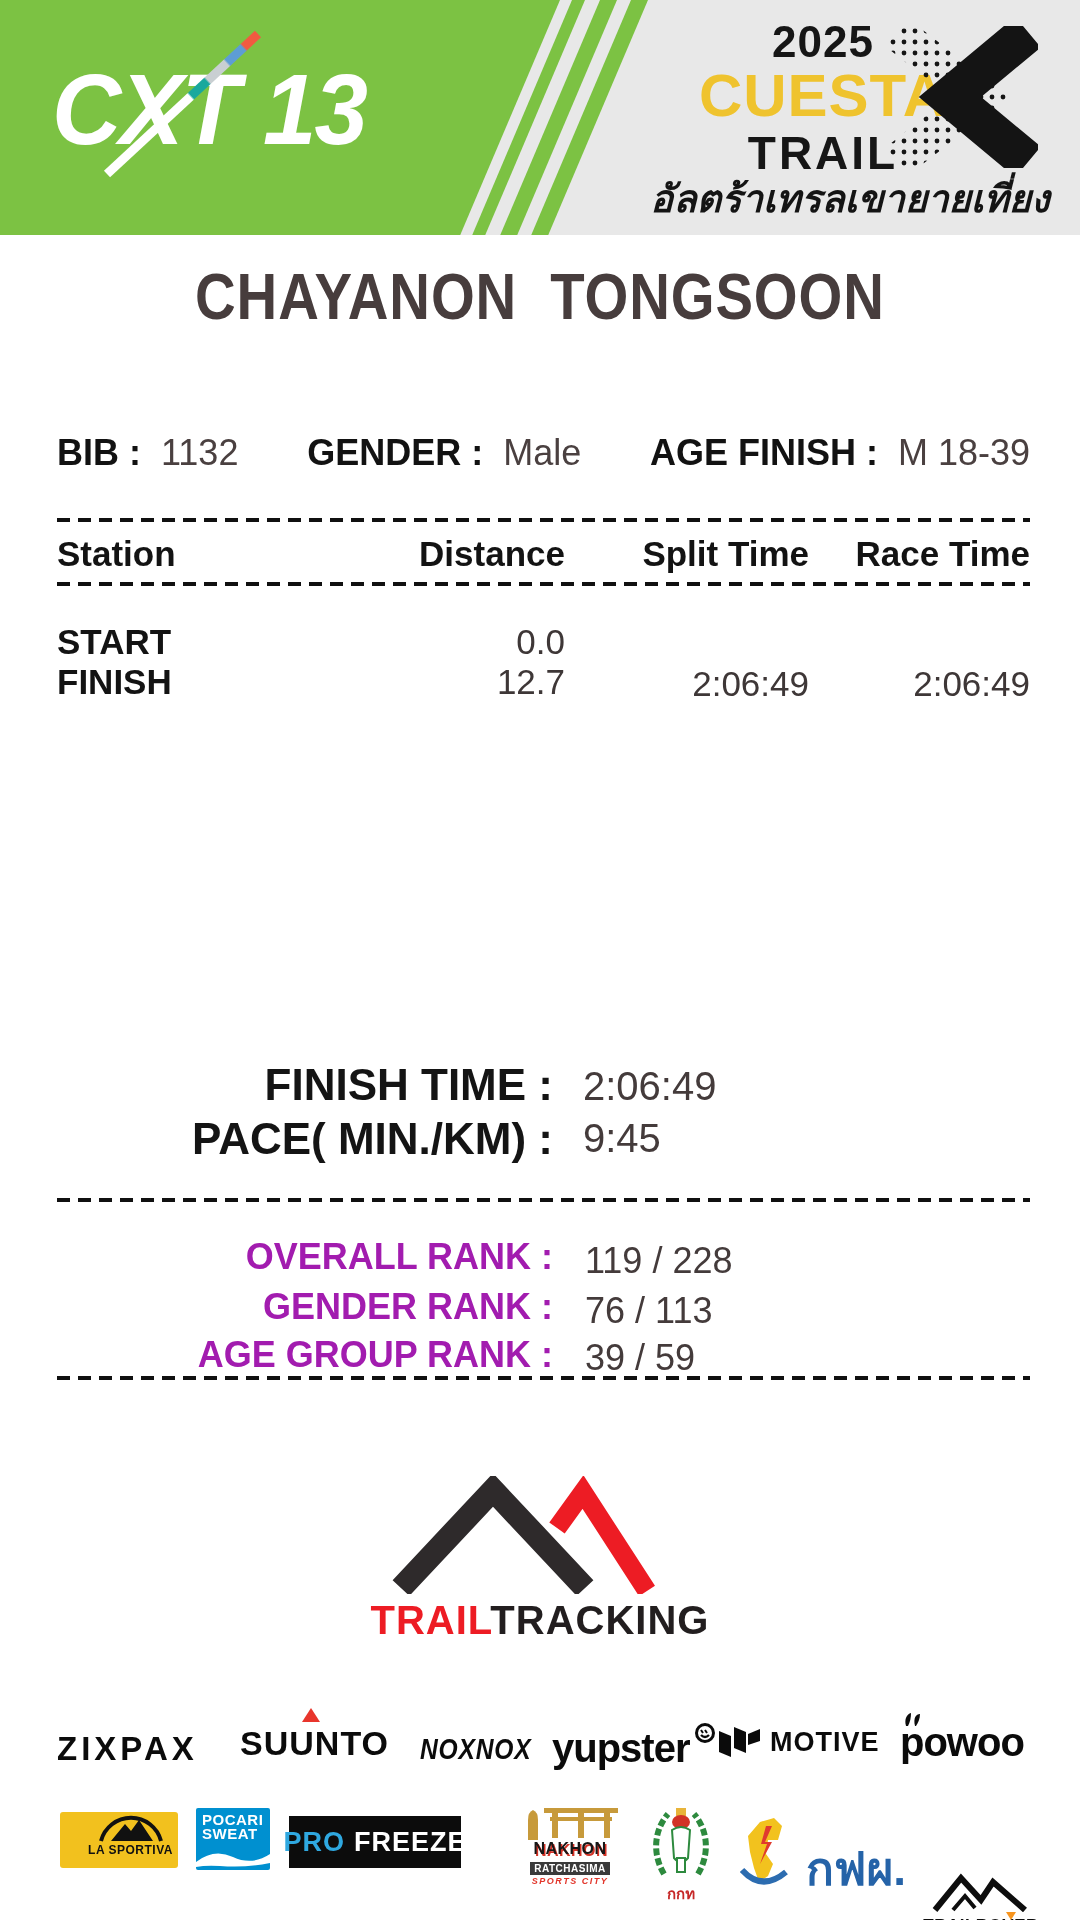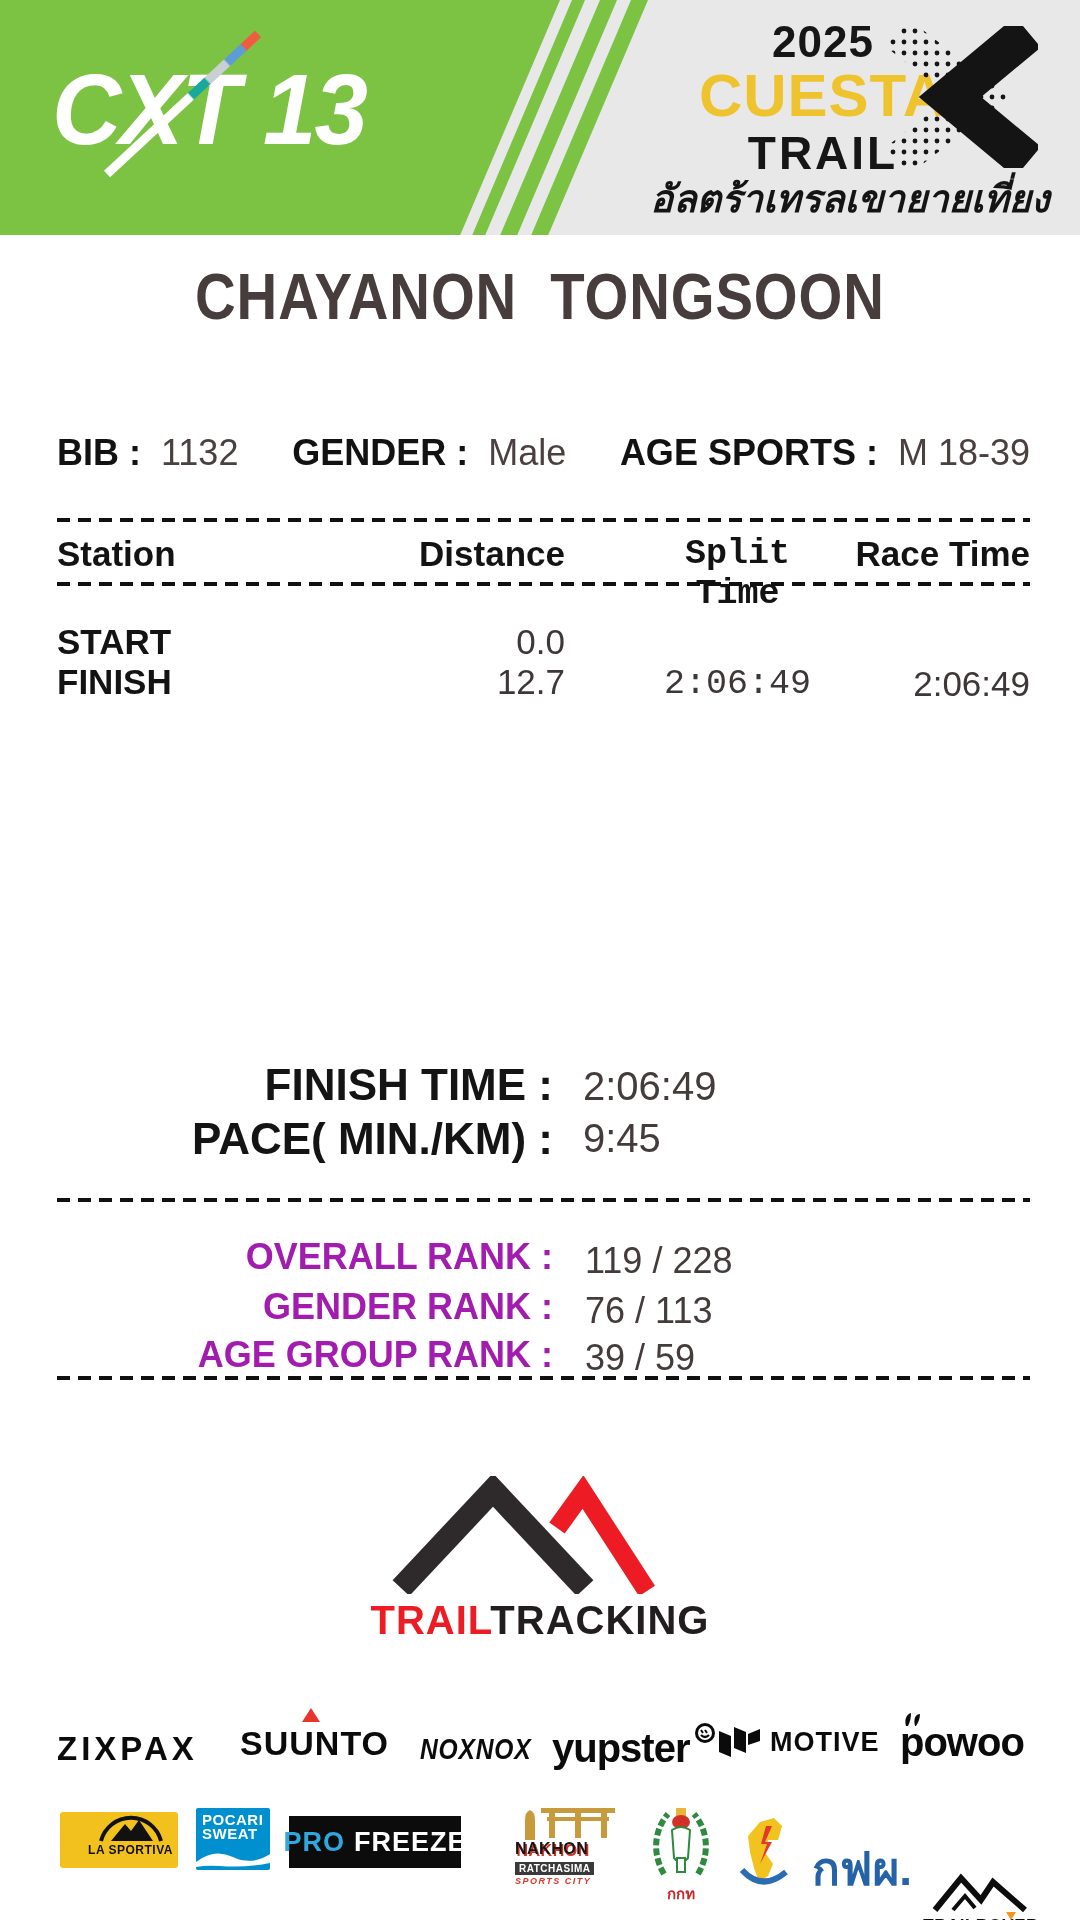--- a/index.html
+++ b/index.html
@@ -23,21 +23,21 @@
   .bib-row{left:57px;top:432px;width:973px;display:flex;justify-content:space-between;font-size:36px;}
   .lbl{font-weight:700;color:#121212;}
   .val{font-weight:500;color:#4A4040;margin-left:20px;}
   
   .dash{height:4px;background:repeating-linear-gradient(90deg,#101010 0 13px,transparent 13px 21px);}
   
   .th{font-size:35px;font-weight:700;color:#131313;}
   .td{font-size:35px;font-weight:500;color:#3E3737;}
   .cell-station{left:57px;width:230px;}
   .cell-dist{left:380px;width:185px;text-align:right;}
-  .cell-split{left:644px;width:187px;text-align:center;font-family:Liberation Mono, monospace;}
+  .cell-split{left:622px;width:187px;text-align:right;}
   .cell-race{left:845px;width:185px;text-align:right;}
   
   .sum-lbl{left:0;width:553px;text-align:right;font-size:44px;font-weight:800;color:#141414;}
   .sum-val{left:583px;font-size:40px;font-weight:500;color:#443B3B;}
   .rank-lbl{left:0;width:553px;text-align:right;font-size:36px;font-weight:600;color:#a21caf;}
   .rank-val{left:585px;font-size:36px;font-weight:500;color:#443B3B;}
   
   .tt-text{left:0;top:1598px;width:1080px;text-align:center;font-size:40px;font-weight:800;letter-spacing:1px;}
   .tt-trail{color:#ED1C24;}
   .tt-tracking{color:#221E1F;}
@@ -55,26 +55,26 @@
   .motive{font-size:27px;font-weight:900;letter-spacing:1px;}
   .powoo{font-size:40px;font-weight:800;letter-spacing:-1px;}
   
   .lasport{width:118px;height:56px;background:#F2C11E;border-radius:3px;text-align:center;padding-top:2px;box-sizing:border-box;}
   .lasport-txt{font-size:12px;font-weight:800;color:#111;letter-spacing:.5px;margin-top:-3px;}
   .pocari{width:74px;height:62px;background:#0090D0;border-radius:2px;padding:5px 4px 0 6px;box-sizing:border-box;position:relative;overflow:hidden;}
   .pocari-t{color:#fff;font-weight:900;font-size:15px;line-height:.95;letter-spacing:.5px;}
   .profreeze{width:172px;height:52px;background:#0c0c0c;display:flex;align-items:center;justify-content:center;
              font-size:27px;font-weight:900;letter-spacing:1px;}
   .pro{color:#2FA8E0;} .freeze{color:#fff;margin-left:9px;}
-  .nakhon{width:110px;}
+  .nakhon{width:110px;text-align:center;}
   .nakhon-1{font-size:16px;font-weight:900;color:#161616;text-shadow:1.5px 1.5px 0 #D23226;letter-spacing:.5px;margin-top:-4px;}
   .nakhon-2{display:inline-block;background:#3A3A3A;color:#fff;font-size:10px;font-weight:700;padding:1px 4px;letter-spacing:.5px;}
   .nakhon-3{font-size:9px;font-weight:800;color:#E2362B;letter-spacing:1.5px;font-style:italic;}
   .sat-txt{color:#C62828;font-size:15px;font-weight:800;text-align:center;margin-top:-2px;}
-  .egat-wrap{display:flex;align-items:flex-end;gap:16px;}
+  .egat-wrap{display:flex;align-items:flex-end;gap:10px;}
   .egat-txt{color:#2563A8;font-size:46px;font-weight:700;line-height:1;}
   .trailrover{width:118px;text-align:center;position:relative;}
   .trailrover-txt{font-size:17px;font-weight:900;color:#0d0d0d;letter-spacing:.5px;}
   .tr-tri{position:absolute;width:0;height:0;border-left:5px solid transparent;border-right:5px solid transparent;
           border-top:8px solid #F7941D;left:84px;top:44px;}
 </style>
 </head>
 <body>
 
 <div class="page">
@@ -128,21 +128,21 @@
   <div class="abs runner-name"><span>CHAYANON  TONGSOON</span></div>
 
   <div class="abs bib-row">
     <div>
       <span class="lbl">BIB :</span><span class="val">1132</span>
     </div>
     <div>
       <span class="lbl">GENDER :</span><span class="val">Male</span>
     </div>
     <div>
-      <span class="lbl">AGE SPORTS :</span><span class="val">M 18-39</span>
+      <span class="lbl">AGE FINISH :</span><span class="val">M 18-39</span>
     </div>
   </div>
 
   <div class="abs dash" style="left:57px;top:518px;width:973px;"></div>
 
   <div class="abs th cell-station" style="top:534px;">Station</div>
   <div class="abs th cell-dist" style="top:534px;">Distance</div>
   <div class="abs th cell-split" style="top:534px;">Split Time</div>
   <div class="abs th cell-race" style="top:534px;">Race Time</div>
 

